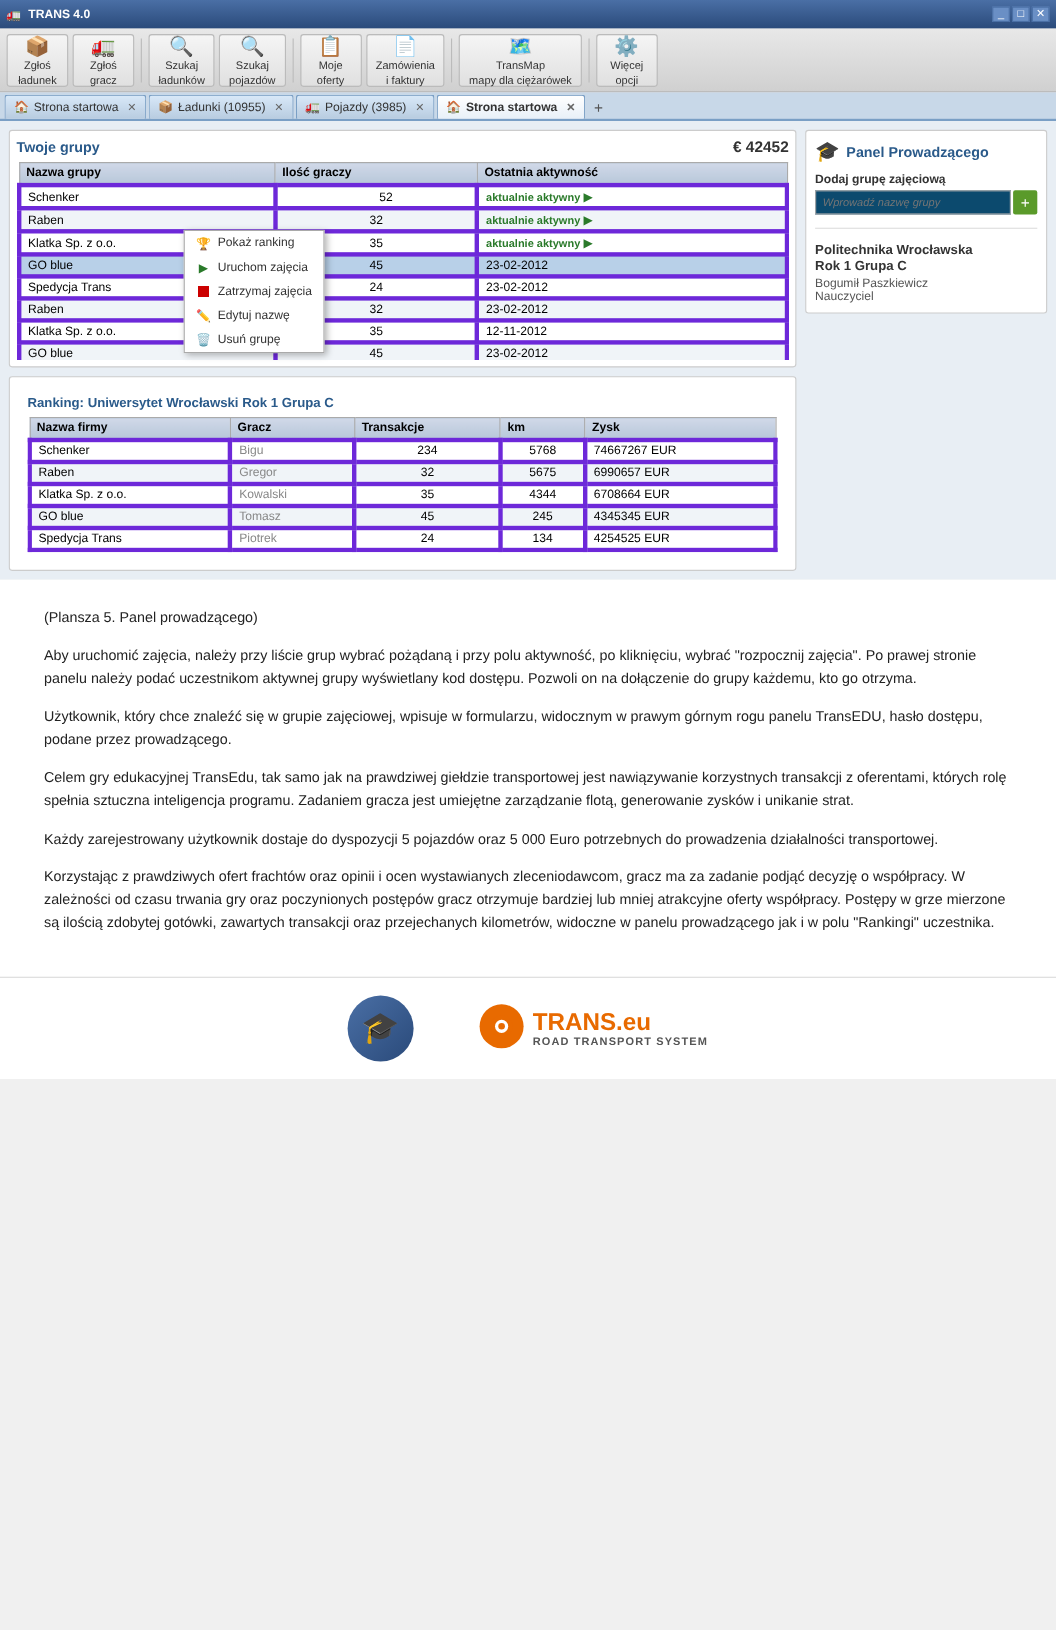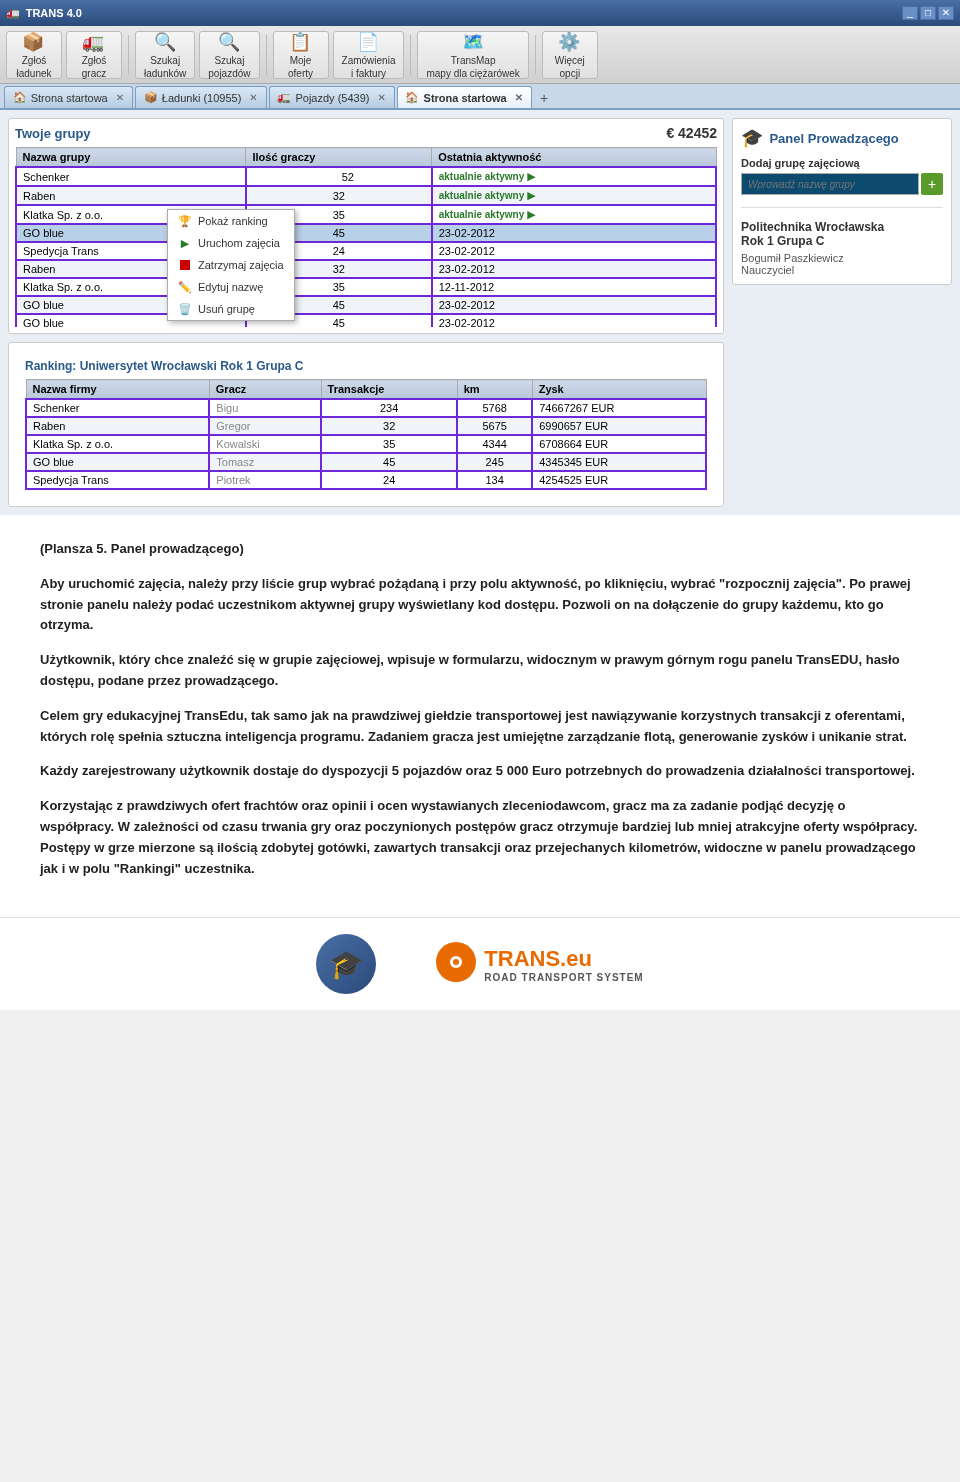--- a/index.html
+++ b/index.html
@@ -86,21 +86,21 @@
       display: flex; justify-content: space-between; align-items: center;
       margin-bottom: 6px;
     }
     .groups-box-title { font-size: 13px; font-weight: bold; color: #2a5a8a; }
     .groups-box-amount { font-size: 14px; font-weight: bold; color: #333; }
     .data-table { width: 100%; border-collapse: collapse; font-size: 11px; }
     .data-table th {
       background: linear-gradient(to bottom, #d0d8e8, #b8c8da);
       border: 1px solid #aaa; padding: 3px 6px; text-align: left; font-weight: bold;
     }
-    .data-table td { border: 2px solid #6d28d9; padding: 2px 6px; }
+    .data-table td { border: 4px solid #6d28d9; padding: 2px 6px; }
     .data-table tr:nth-child(even) td { background: #f0f4f8; }
     .data-table tr:nth-child(odd) td { background: #fff; }
     .data-table tr.selected td { background: #b8d0e8 !important; }
     .active-badge { color: #2a7a2a; font-weight: bold; font-size: 10px; }
     .active-arrow { color: #2a7a2a; }
 
     
     .context-menu {
       position: absolute;
       background: white;
@@ -166,21 +166,21 @@
     .password-value { font-size: 28px; font-weight: bold; color: #c8a800; }
 
     
     .text-content {
       background: white;
       padding: 24px 40px;
       font-size: 13px;
       line-height: 1.6;
       color: #222;
     }
-    .text-content p { margin-bottom: 14px; font-weight: bold; }
+    .text-content p { margin-bottom: 14px; }
     .text-content h2 {
       font-size: 14px; font-weight: bold; text-align: center;
       margin: 20px 0 14px 0; color: #000;
     }
     .text-content-intro { text-align: left; margin-bottom: 14px; }
 
     
     .footer {
       background: white;
       padding: 16px 40px;
@@ -283,21 +283,21 @@
     <span>Strona startowa</span>
     <span class="tab-close">✕</span>
   </div>
   <div class="tab">
     <span>📦</span>
     <span>Ładunki (10955)</span>
     <span class="tab-close">✕</span>
   </div>
   <div class="tab">
     <span>🚛</span>
-    <span>Pojazdy (5439)</span>
+    <span>Pojazdy (3985)</span>
     <span class="tab-close">✕</span>
   </div>
   <div class="tab active">
     <span>🏠</span>
     <span>Strona startowa</span>
     <span class="tab-close">✕</span>
   </div>
   <span class="tab-add">+</span>
 </div>
 

